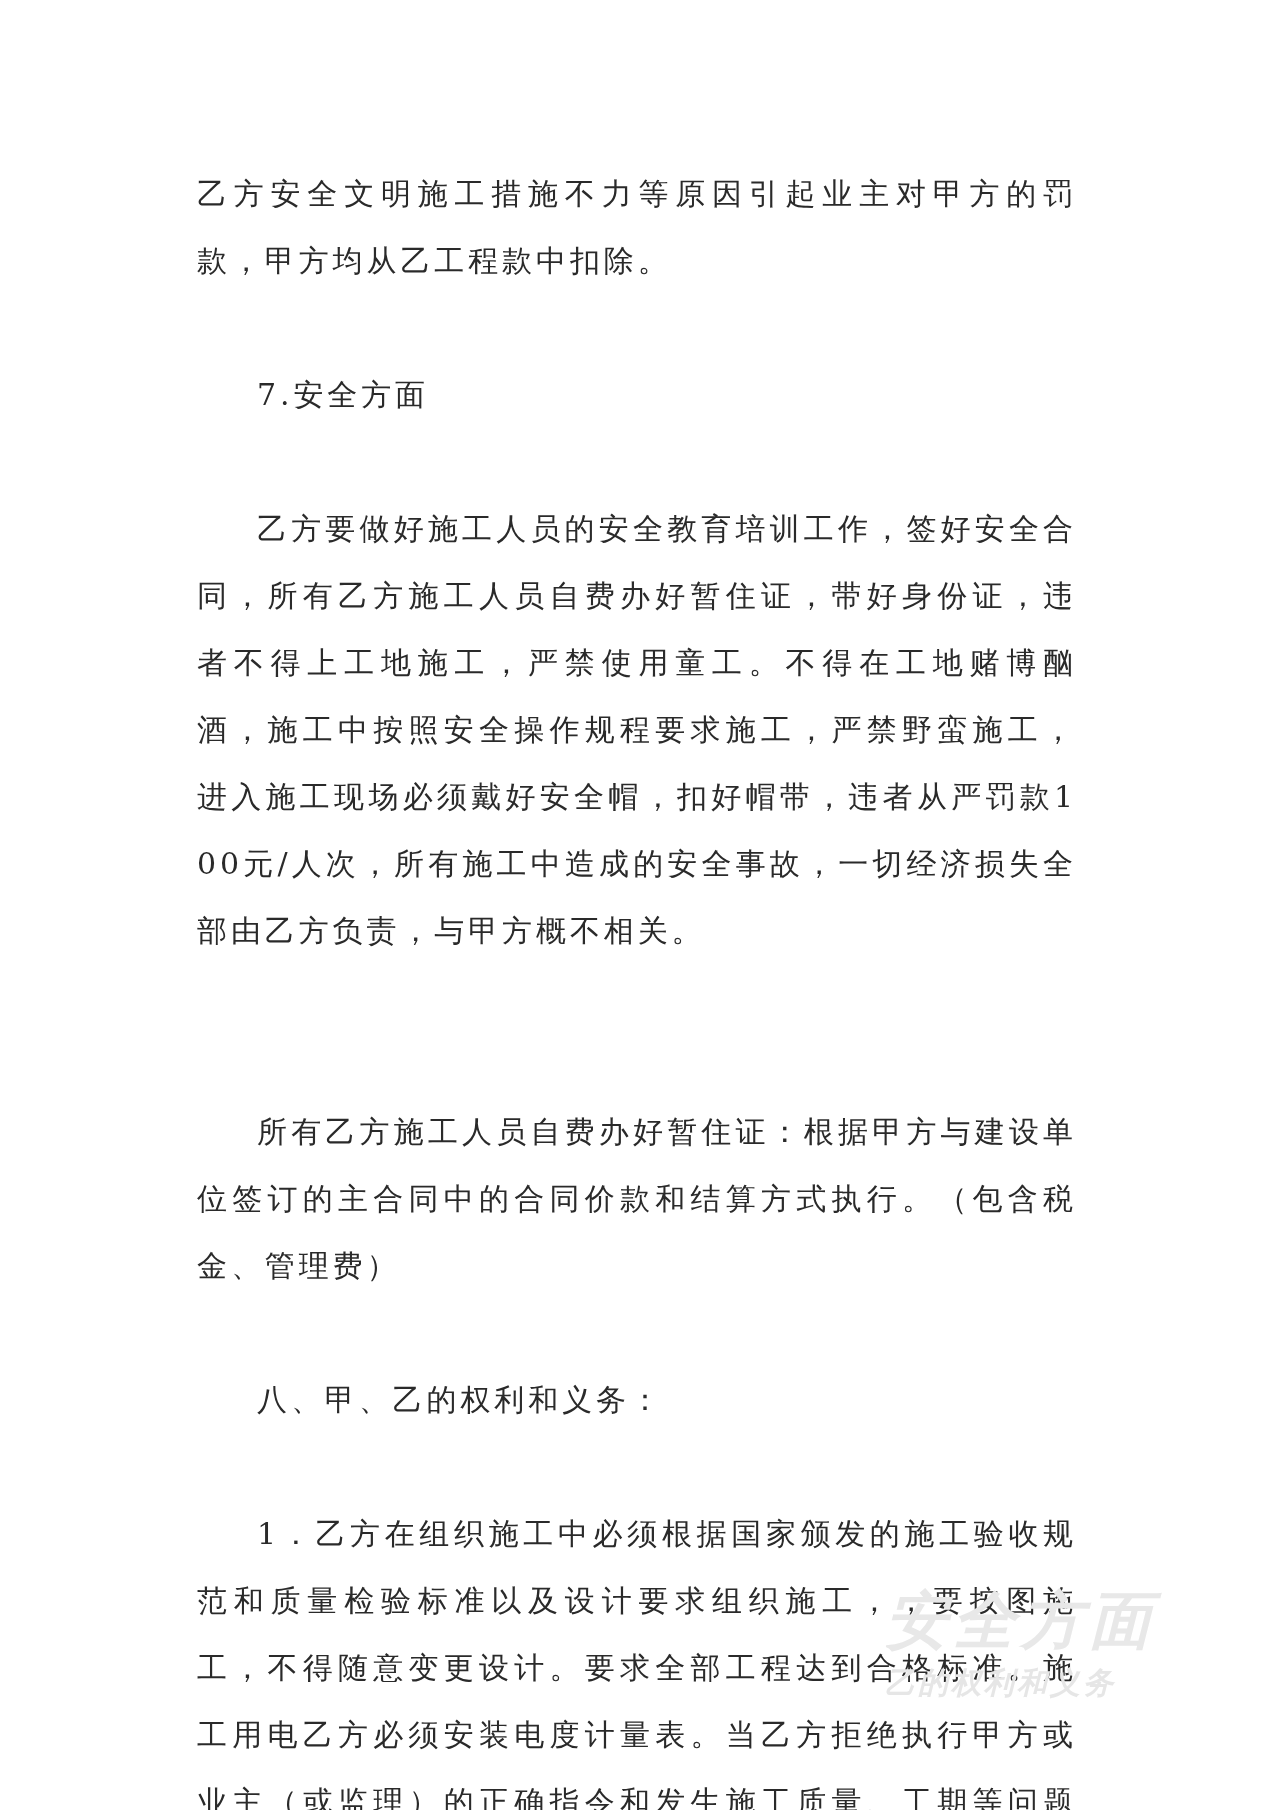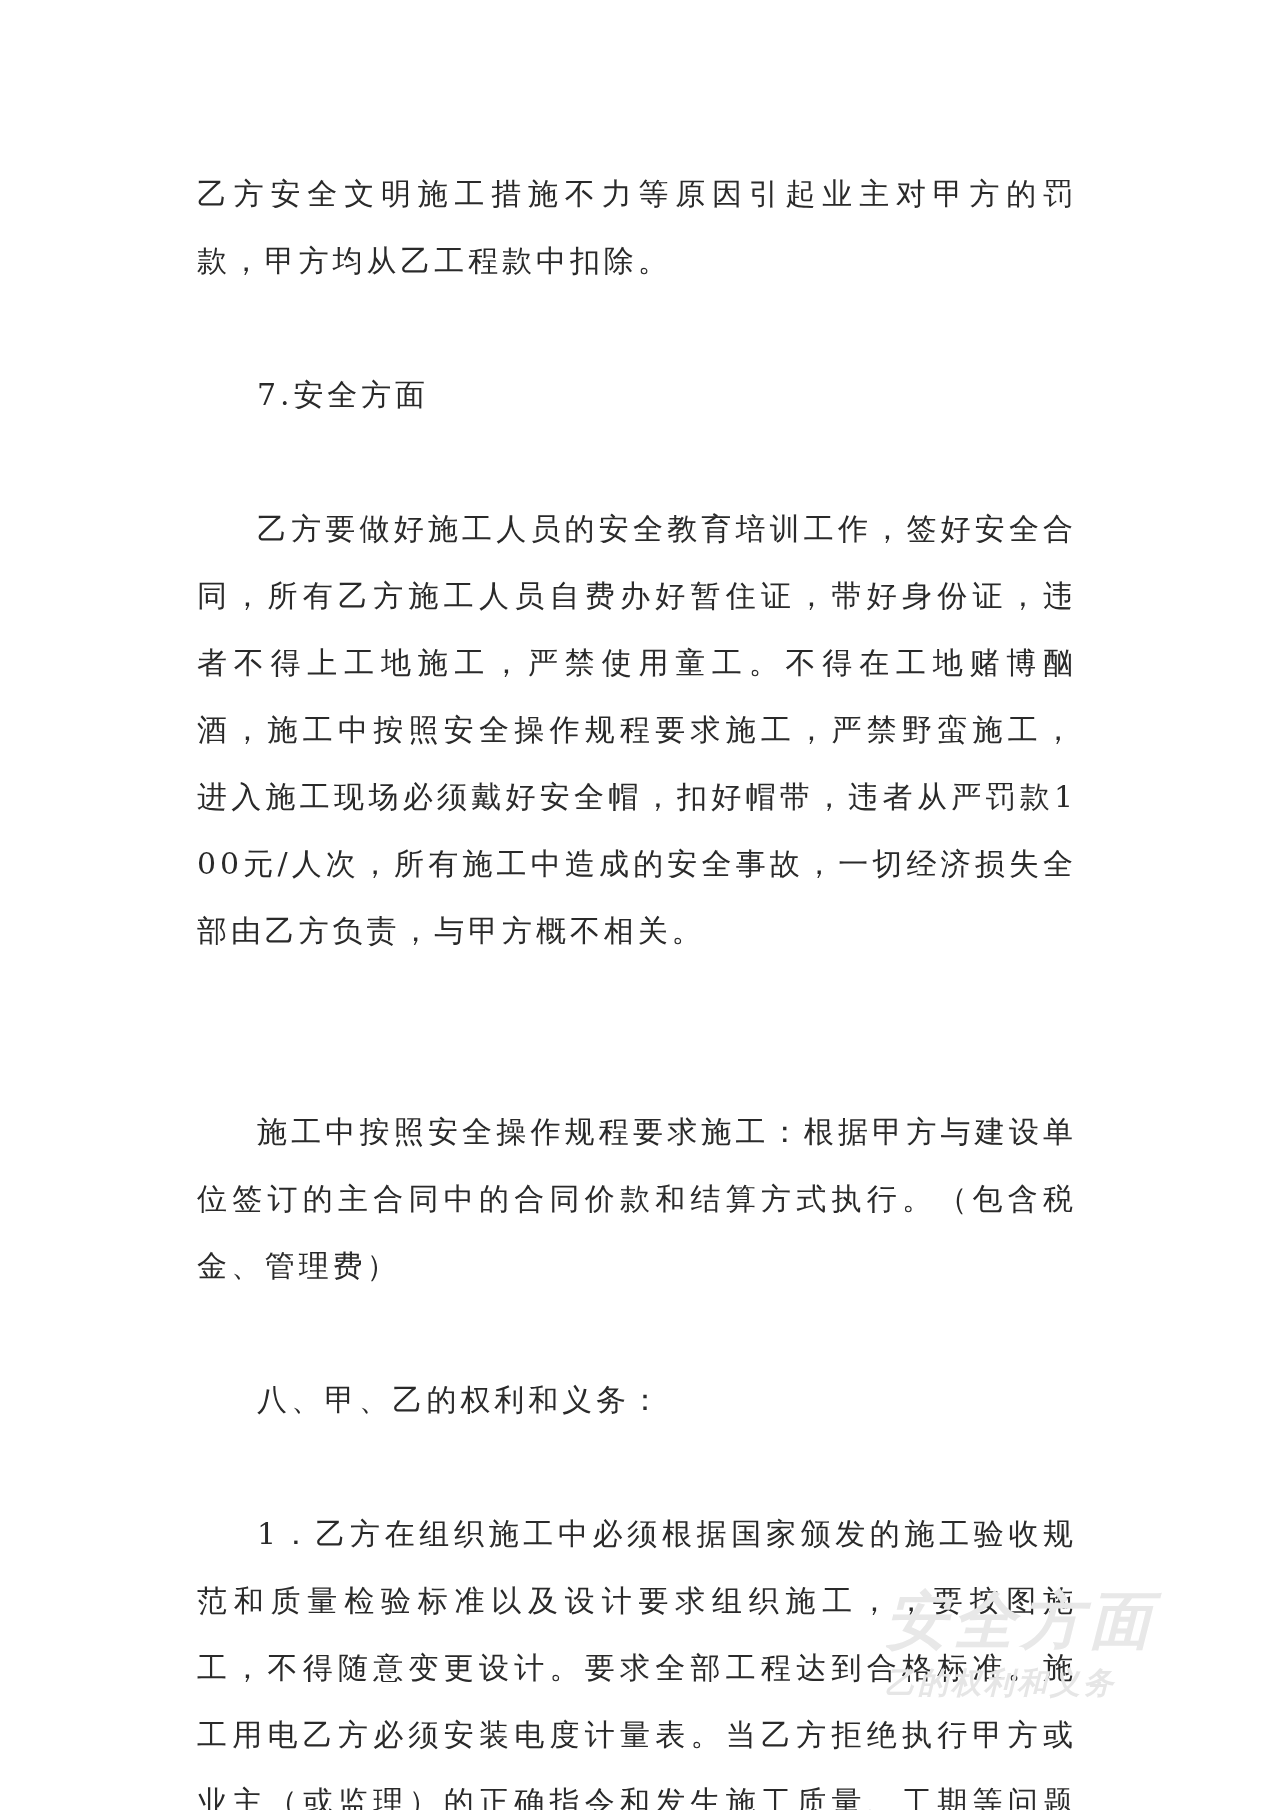--- a/index.html
+++ b/index.html
@@ -73,21 +73,21 @@
   <div class="gap"></div>
 
   <p class="para indent">7.安全方面</p>
   <div class="gap"></div>
 
   <p class="para indent">乙方要做好施工人员的安全教育培训工作，签好安全合同，所有乙方施工人员自费办好暂住证，带好身份证，违者不得上工地施工，严禁使用童工。不得在工地赌博酗酒，施工中按照安全操作规程要求施工，严禁野蛮施工，进入施工现场必须戴好安全帽，扣好帽带，违者从严罚款100元/人次，所有施工中造成的安全事故，一切经济损失全部由乙方负责，与甲方概不相关。</p>
   <div class="gap"></div>
 
   <div class="gap"></div>
 
-  <p class="para indent">施工中按照安全操作规程要求施工：根据甲方与建设单位签订的主合同中的合同价款和结算方式执行。（包含税金、管理费）</p>
+  <p class="para indent">所有乙方施工人员自费办好暂住证：根据甲方与建设单位签订的主合同中的合同价款和结算方式执行。（包含税金、管理费）</p>
   <div class="gap"></div>
 
   <p class="para indent">八、甲、乙的权利和义务：</p>
   <div class="gap"></div>
 
   <p class="para indent">1．乙方在组织施工中必须根据国家颁发的施工验收规范和质量检验标准以及设计要求组织施工，，要按图施工，不得随意变更设计。要求全部工程达到合格标准。施工用电乙方必须安装电度计量表。当乙方拒绝执行甲方或业主（或监理）的正确指令和发生施工质量、工期等问题经整改仍达不到要求时，甲方有权解除本分包合同，更换分包队伍，因此而造成的经济损失由乙方承担。</p>
 </div>
 
 <div class="watermark">
   <div class="wm-main">安全方面</div>

